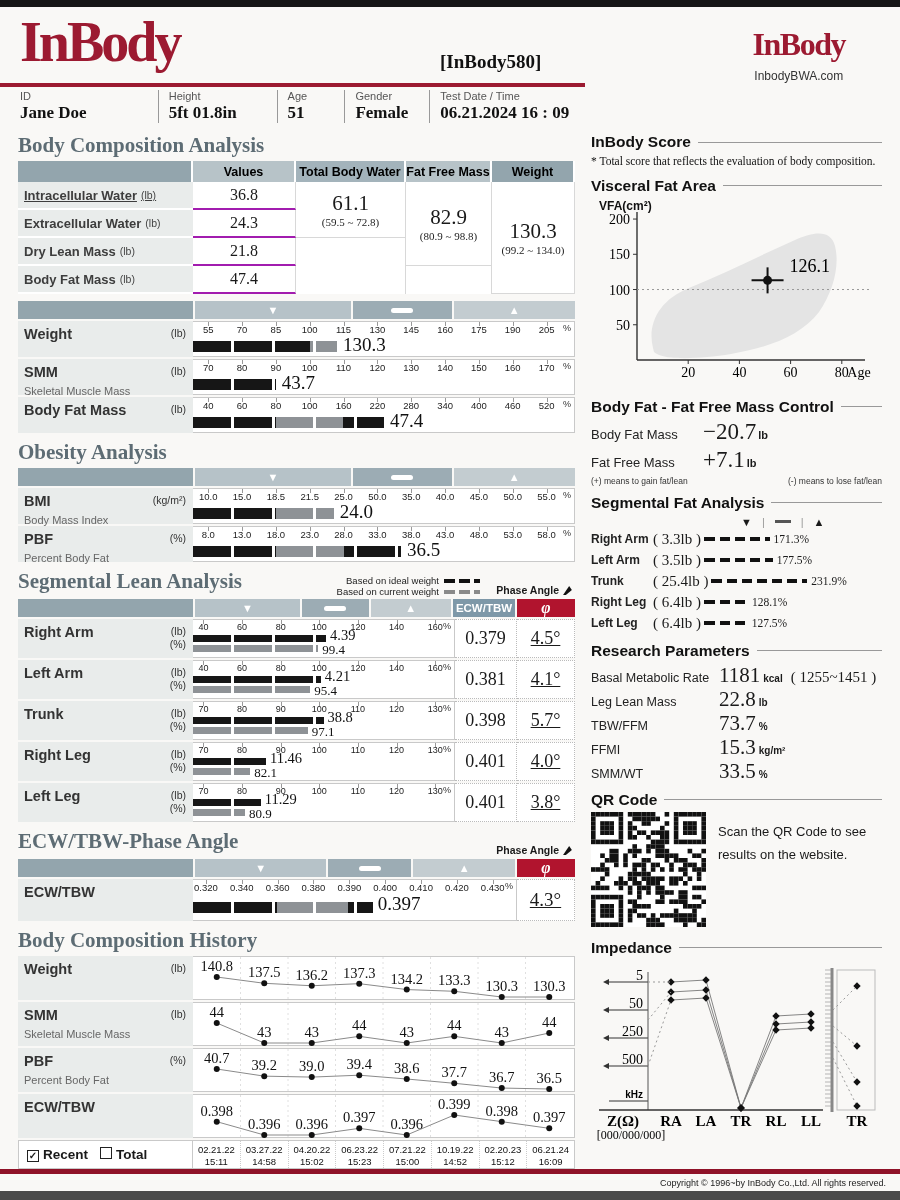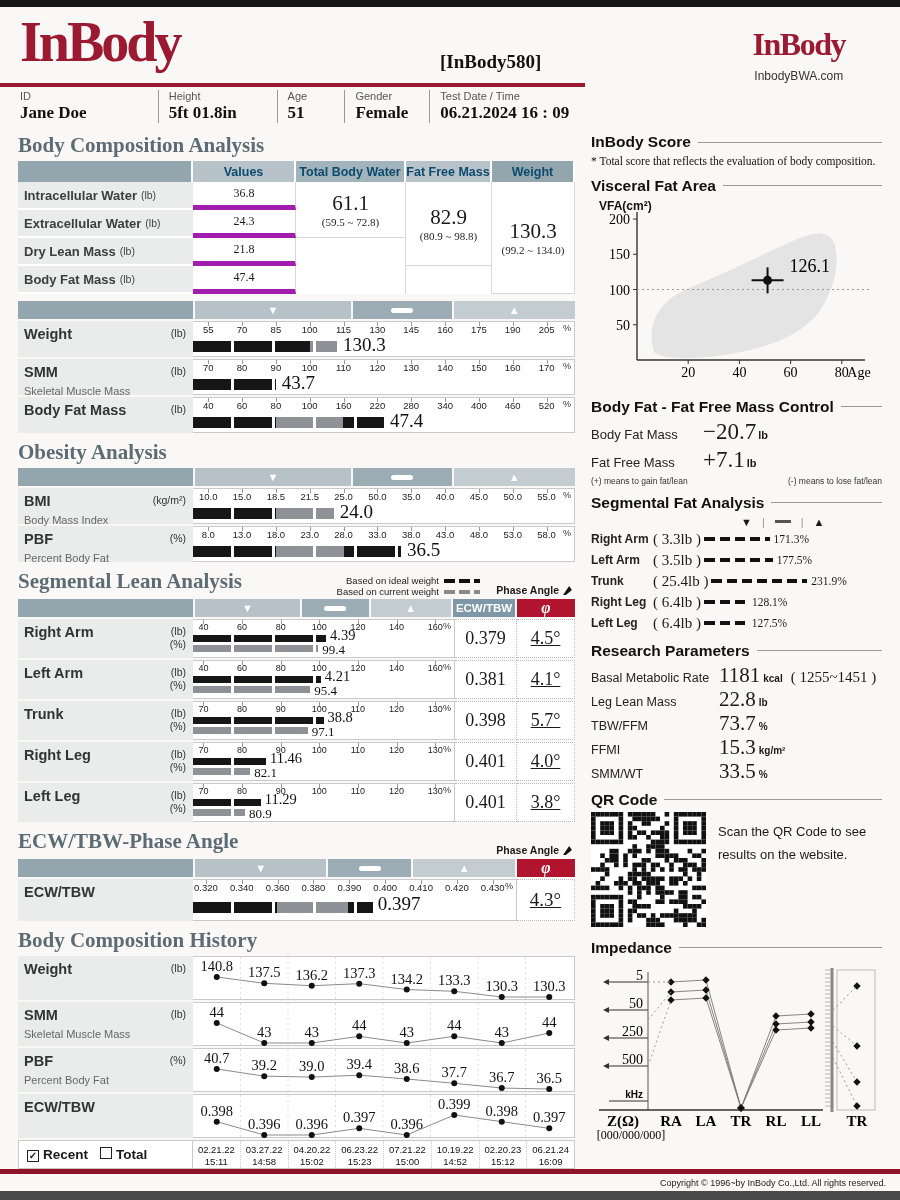--- a/index.html
+++ b/index.html
@@ -26,25 +26,25 @@
   
   .content { display:flex; gap:16px; padding:4px 18px 0 18px; }
   .col-left { width:557px; flex:none; }
   .col-right { flex:1; min-width:0; }
 
   .sec { margin-bottom:7px; }
   .sec-title { font-family:"Liberation Serif", serif; font-weight:bold; font-size:21px; color:#5d6c74; margin-bottom:3px; }
 
   
   .bca { display:grid; grid-template-columns:175px 103px 110px 86px 83px; }
-  .bca .hc { height:21px; display:flex; align-items:center; justify-content:center; color:#0c4a6e; font-size:12.5px; font-weight:bold; border-right:2px solid #fff; }
+  .bca .hc { height:21px; display:flex; align-items:center; justify-content:center; color:#000000; font-size:12.5px; font-weight:bold; border-right:2px solid #fff; }
   .hc.dark { background:#93a5ad; } .hc.light { background:#b7c3c8; } .hc.mid { background:#a3b3bb; }
   .bca .lc { height:28px; background:#e9eceb; border-bottom:2px solid #fff; display:flex; align-items:center; padding-left:6px; font-size:13px; font-weight:bold; color:#3d3d3d; }
   .bca .lc .u { font-weight:normal; font-size:10.5px; margin-left:4px; color:#444; }
-  .bca .vc { background:#fff; border-right:1px solid #d8d8d8; border-bottom:5px solid #a21caf; display:flex; align-items:center; justify-content:center; font-family:"Liberation Serif", serif; font-size:12px; }
+  .bca .vc { background:#fff; border-right:1px solid #d8d8d8; border-bottom:2px solid #a21caf; display:flex; align-items:center; justify-content:center; font-family:"Liberation Serif", serif; font-size:16px; }
   .bca .mc { background:#fff; border-right:1px solid #d8d8d8; border-bottom:1px solid #d8d8d8; display:flex; flex-direction:column; align-items:center; justify-content:center; }
   .bca .mc .mv { font-family:"Liberation Serif", serif; font-size:21px; }
   .bca .mc .mr { font-family:"Liberation Serif", serif; font-size:11px; color:#222; }
   .bca .ec { background:#fff; border-right:1px solid #d8d8d8; }
 
   
   .zrow { display:flex; height:18px; margin-bottom:2px; }
   .zlabel { width:175px; flex:none; background:#93a5ad; margin-right:2px; }
   .zones { flex:1; display:flex; gap:2px; }
   .zone { display:flex; align-items:center; justify-content:center; color:#fff; }
@@ -165,21 +165,21 @@
   <div class="content">
     <div class="col-left">
       <div class="sec" id="sec-bca">
         <div class="sec-title">Body Composition Analysis</div>
         <div class="bca" id="bca-table">
             <div class="hc dark"></div>
             <div class="hc light">Values</div>
             <div class="hc mid">Total Body Water</div>
             <div class="hc light">Fat Free Mass</div>
             <div class="hc dark">Weight</div>
-            <div class="lc" style="grid-area: 2 / 1;">
+            <div class="lc" style="grid-area: 2 / 1; text-decoration: underline;">
               <span>Intracellular Water</span>
               <span class="u">(lb)</span>
             </div>
             <div class="vc" style="grid-area: 2 / 2;">36.8</div>
             <div class="lc" style="grid-area: 3 / 1;">
               <span>Extracellular Water</span>
               <span class="u">(lb)</span>
             </div>
             <div class="vc" style="grid-area: 3 / 2;">24.3</div>
             <div class="lc" style="grid-area: 4 / 1;">

